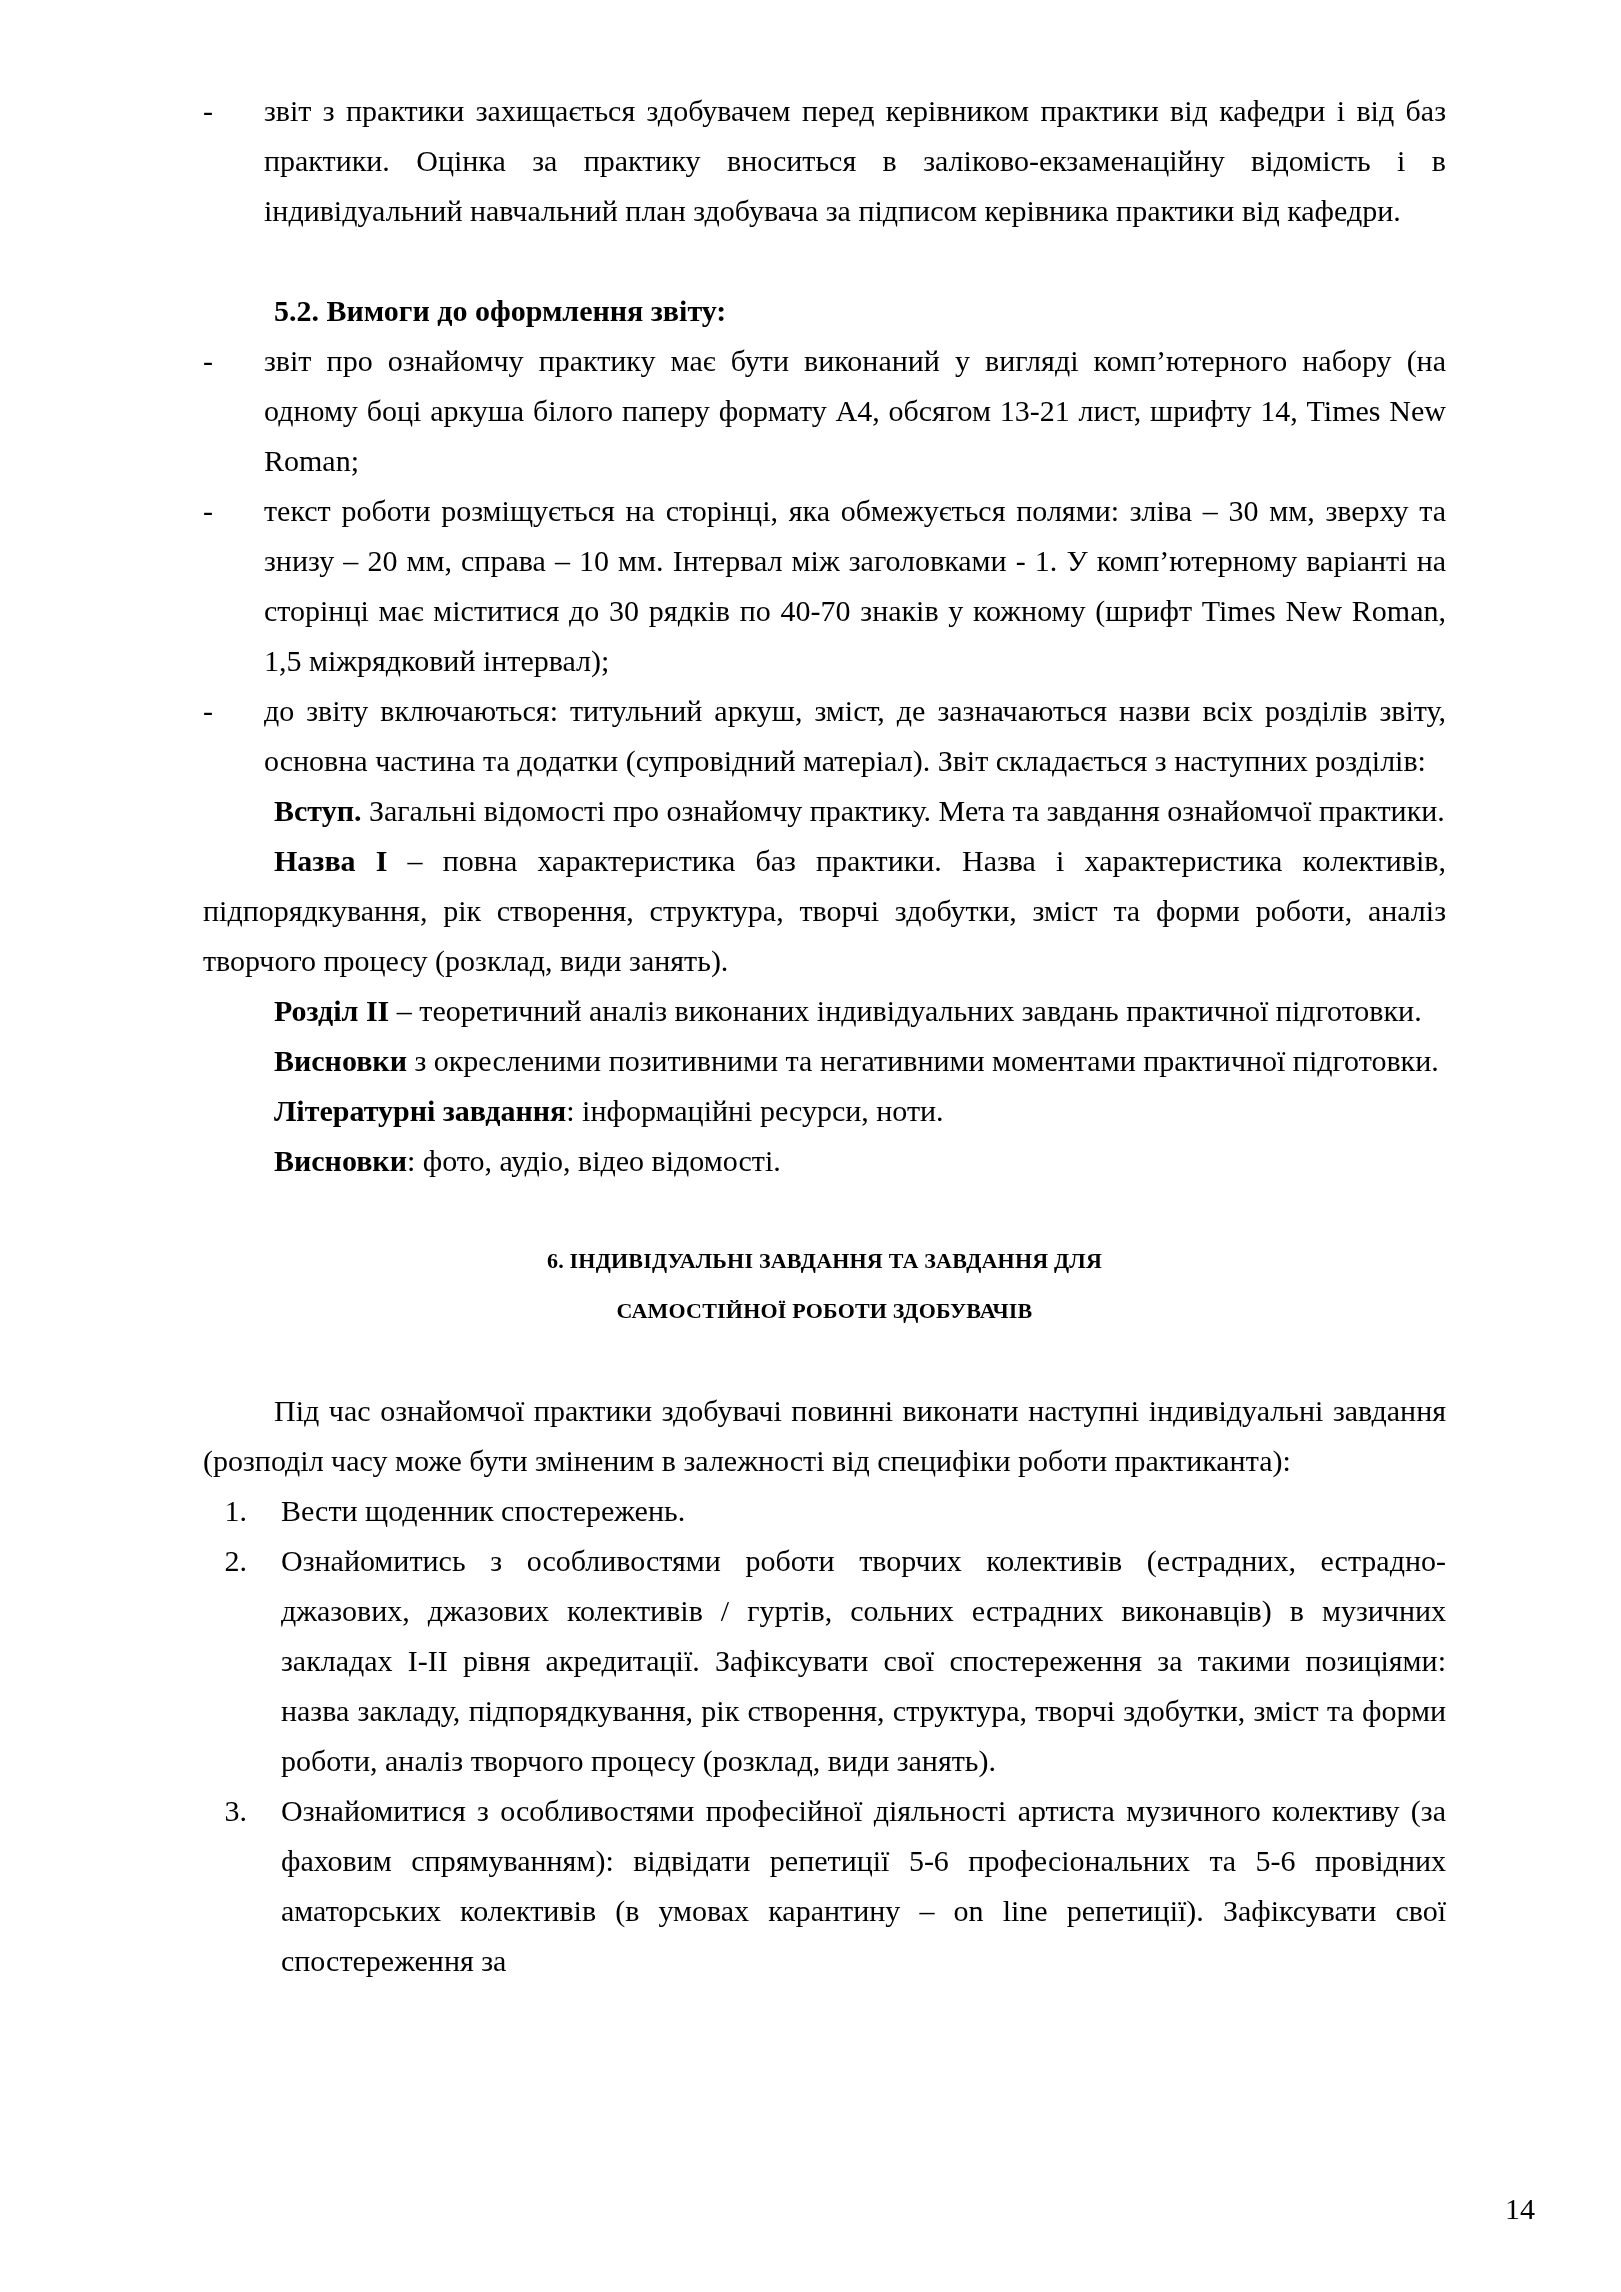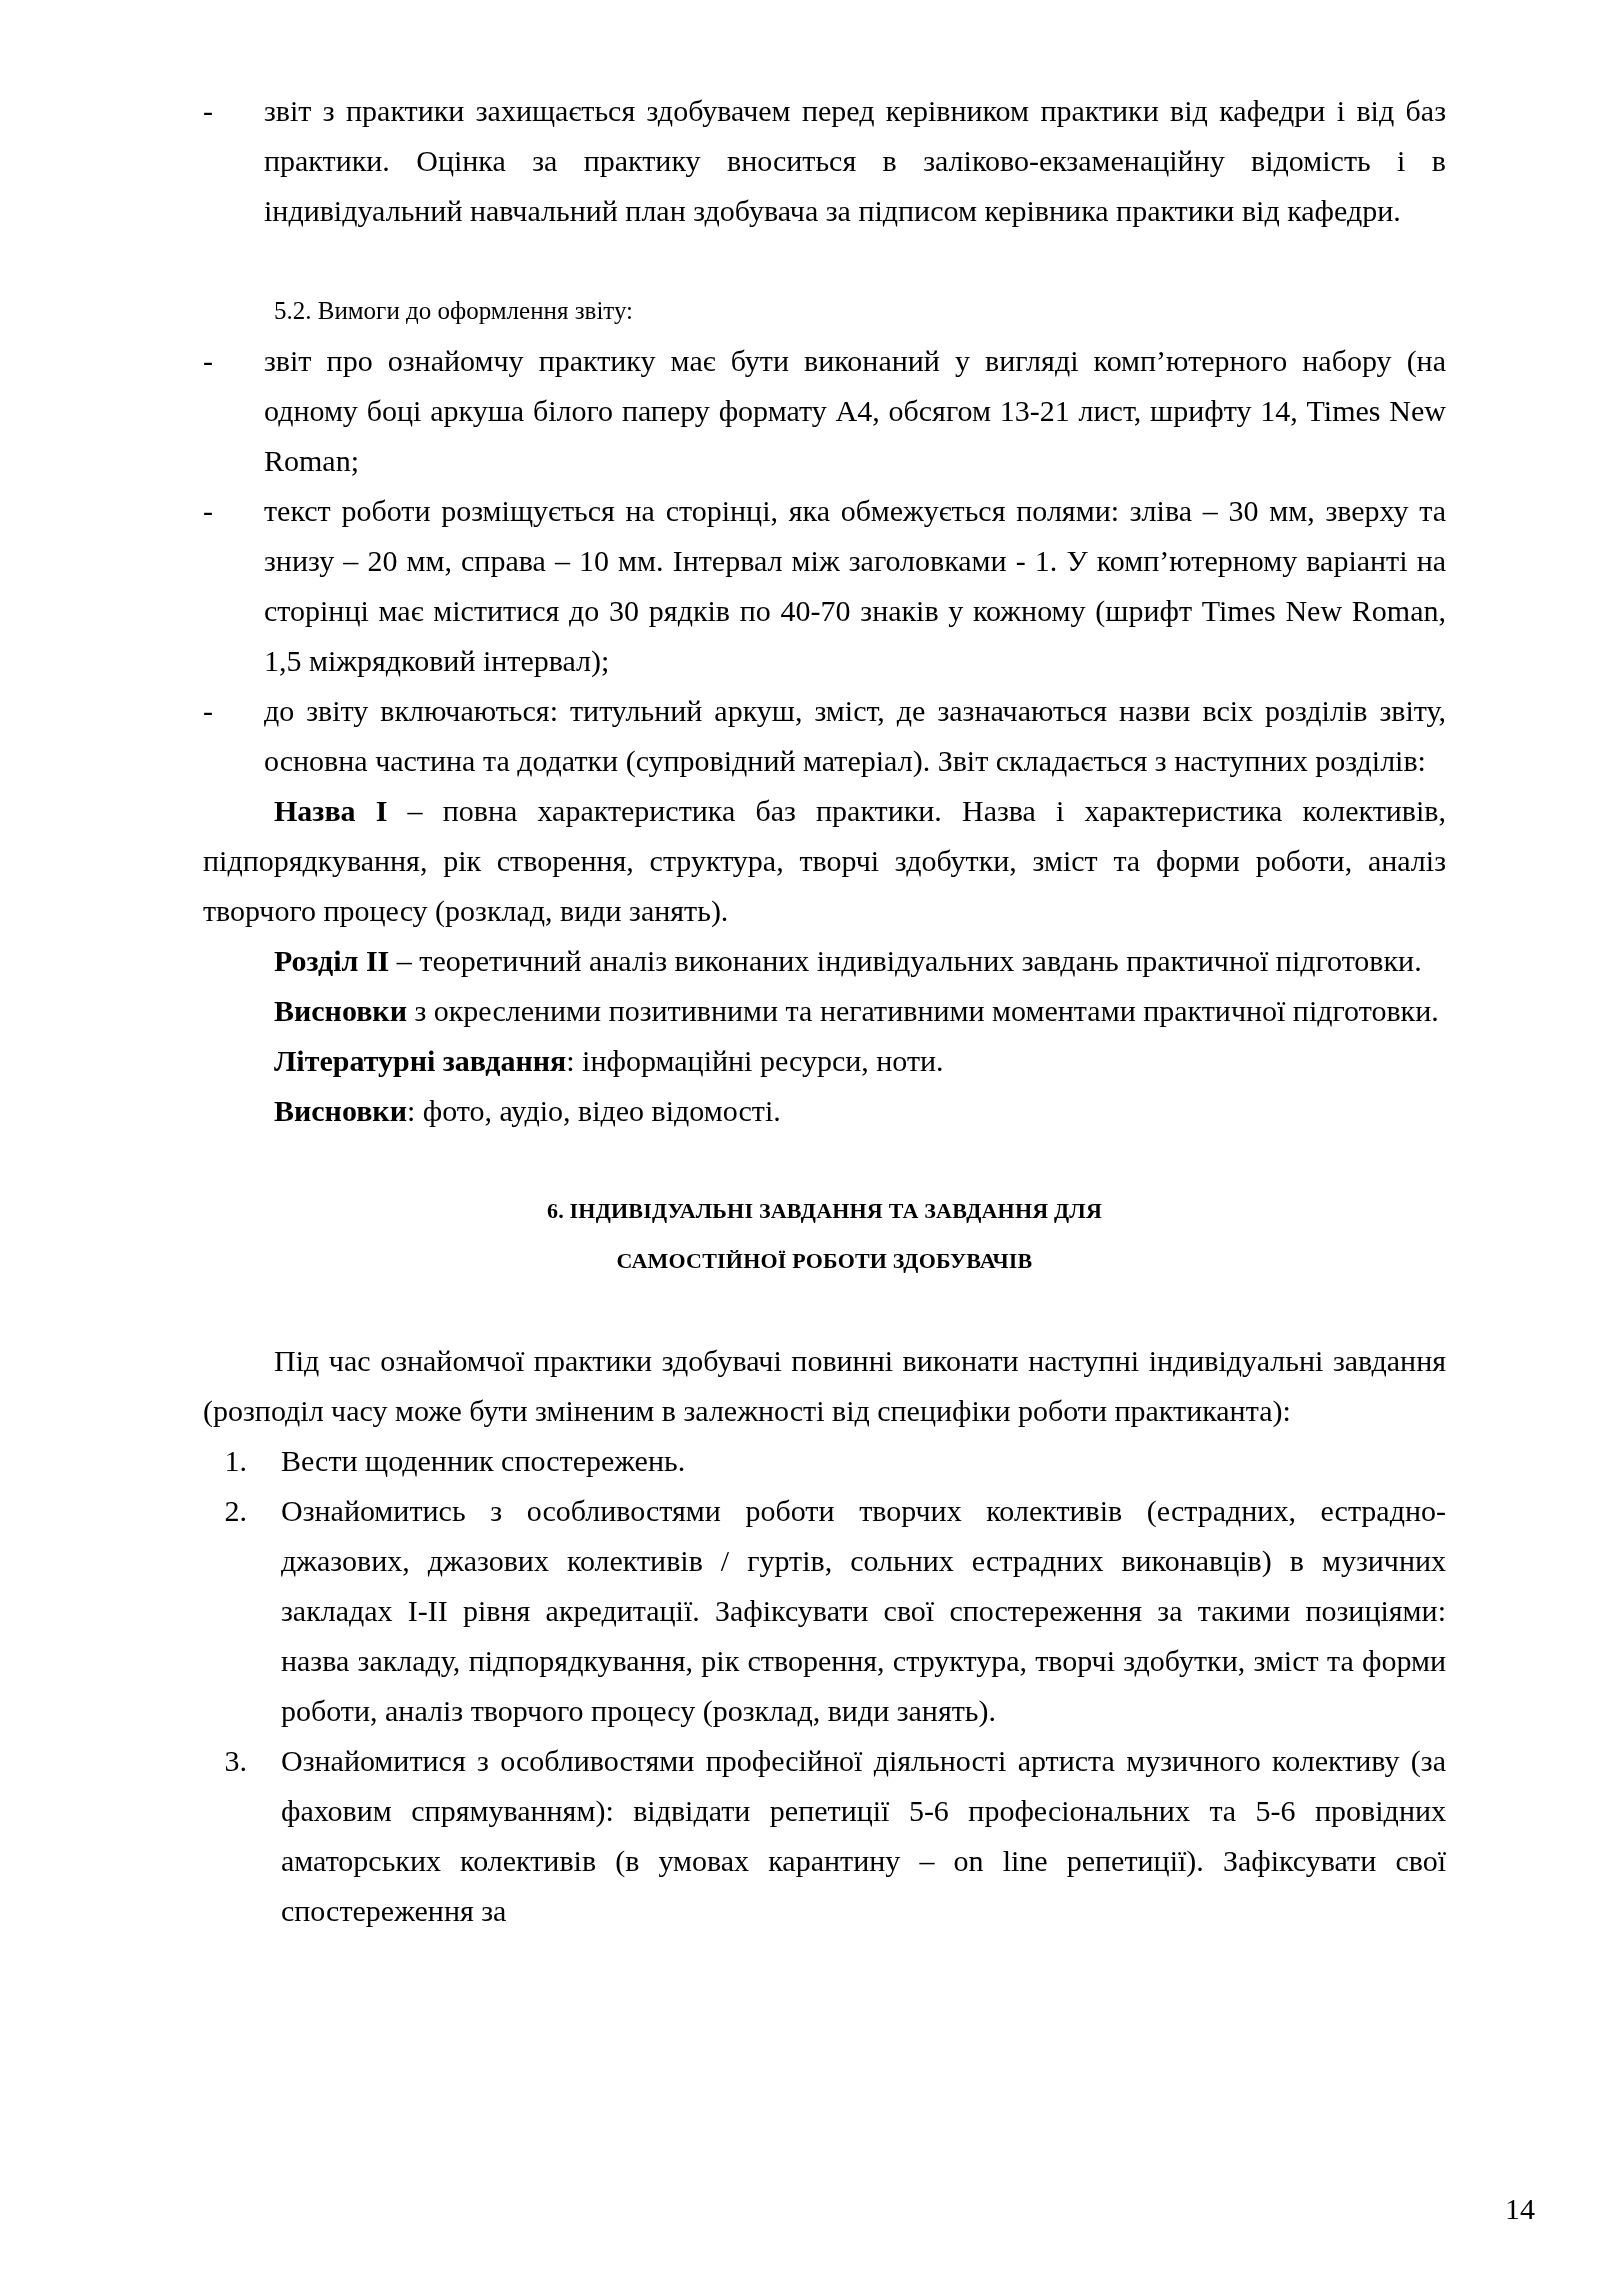--- a/index.html
+++ b/index.html
@@ -68,23 +68,23 @@
   .p-indent {
     font-size: 30px;
     line-height: 50px;
     text-align: justify;
     margin: 0;
     text-indent: 71px;
   }
 
   
   .sub-heading {
-    font-size: 25px;
+    font-size: 30px;
     line-height: 50px;
-    font-weight: normal;
+    font-weight: bold;
     margin: 0;
     text-indent: 71px;
     text-align: left;
   }
   .main-heading {
     font-size: 22px;
     line-height: 50px;
     font-weight: bold;
     text-align: center;
     margin: 0;
@@ -128,20 +128,23 @@
     <div class="dash-item">
       <span class="dash-mark">-</span>
       <span>текст роботи розміщується на сторінці, яка обмежується полями: зліва – 30 мм, зверху та знизу – 20 мм, справа – 10 мм. Інтервал між заголовками - 1. У комп’ютерному варіанті на сторінці має міститися до 30 рядків по 40-70 знаків у кожному (шрифт Times New Roman, 1,5 міжрядковий інтервал);</span>
     </div>
 
     <div class="dash-item">
       <span class="dash-mark">-</span>
       <span>до звіту включаються: титульний аркуш, зміст, де зазначаються назви всіх розділів звіту, основна частина та додатки (супровідний матеріал). Звіт складається з наступних розділів:</span>
     </div>
 
+    <div class="p-indent">
+      <span class="bold">Вступ.</span><span> Загальні відомості про ознайомчу практику. Мета та завдання ознайомчої практики.</span>
+    </div>
 
     <div class="p-indent">
       <span class="bold">Назва I</span><span> – повна характеристика баз практики. Назва і характеристика колективів, підпорядкування, рік створення, структура, творчі здобутки, зміст та форми роботи, аналіз творчого процесу (розклад, види занять).</span>
     </div>
 
     <div class="p-indent">
       <span class="bold">Розділ II</span><span> – теоретичний аналіз виконаних індивідуальних завдань практичної підготовки.</span>
     </div>
 
     <div class="p-indent">

